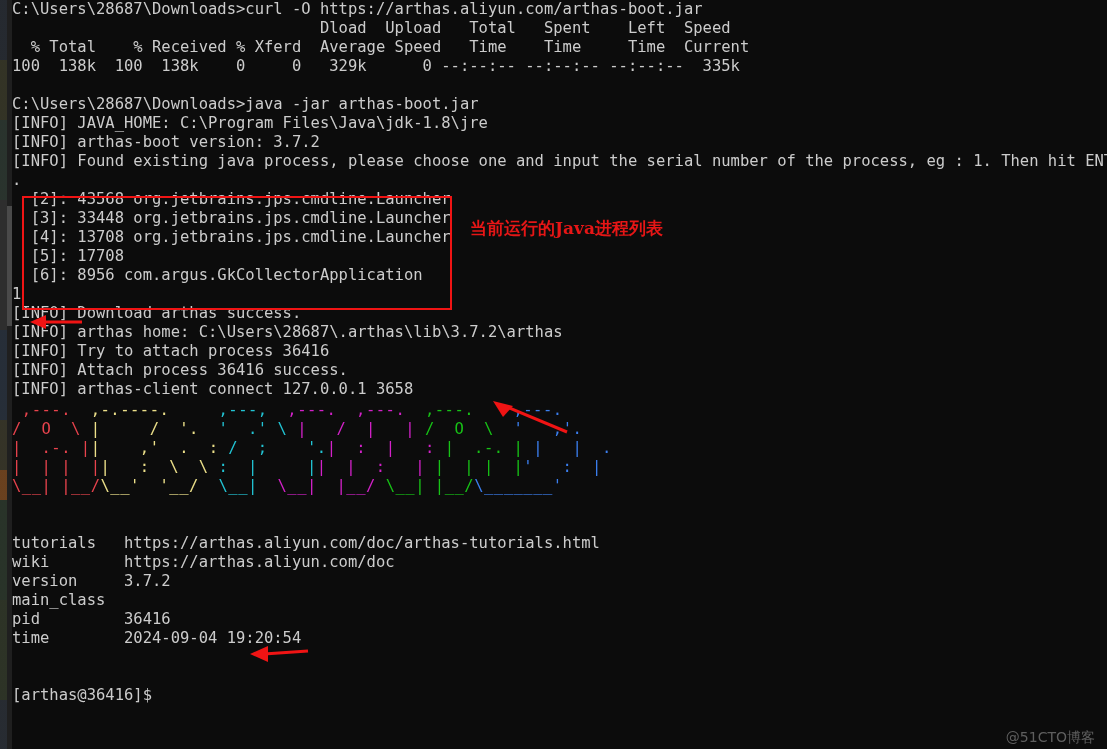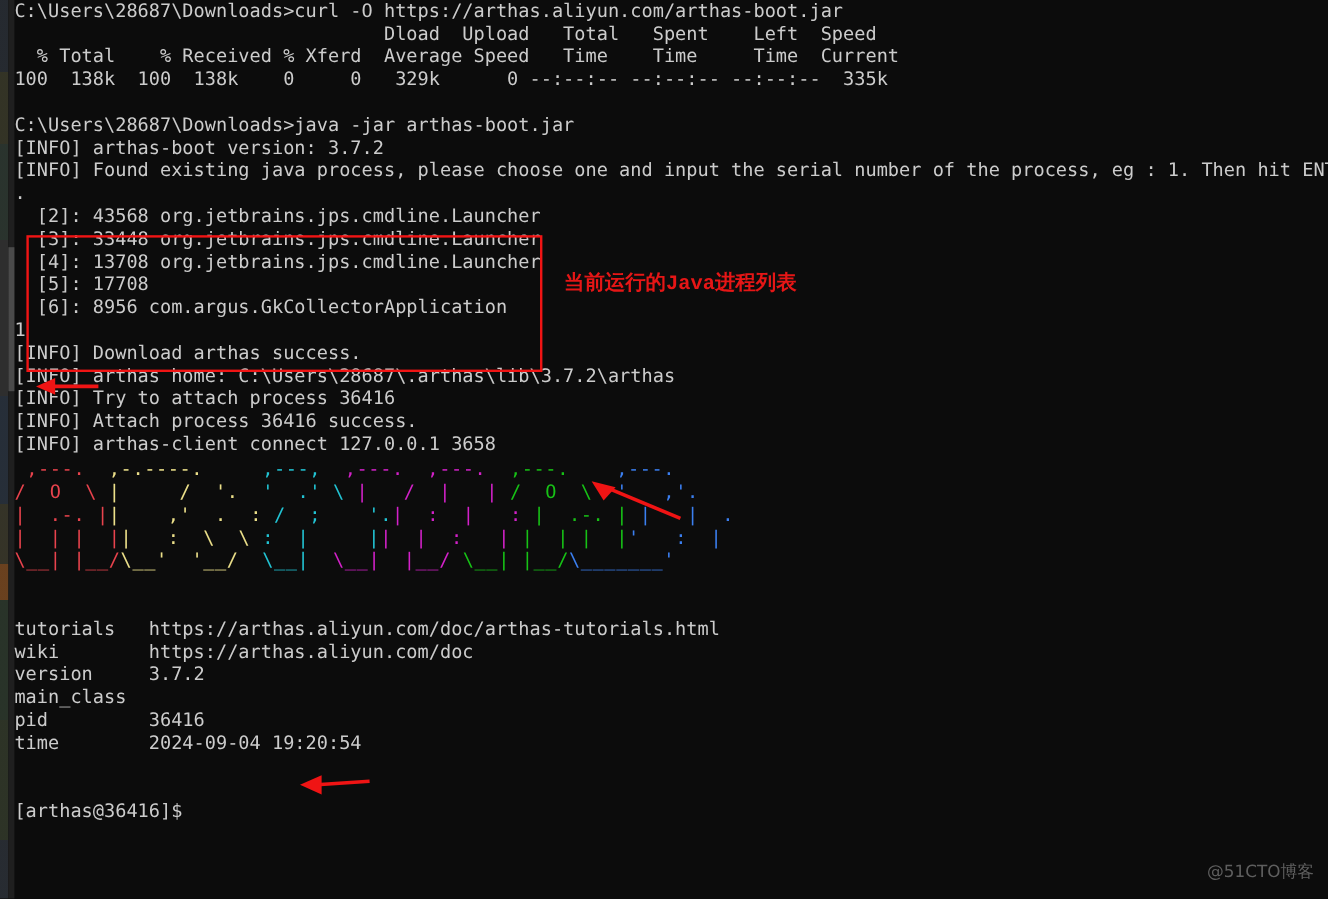--- a/index.html
+++ b/index.html
@@ -95,21 +95,21 @@
     font-weight: bold;
     font-size: 17px;
     line-height: 20px;
     white-space: nowrap;
   }
   .annot-arrow { position: absolute; }
 
   .watermark {
     position: absolute;
     right: 12px;
-    bottom: 13px;
+    bottom: 2px;
     color: #6d6d6d;
     font-family: "DejaVu Sans", "Liberation Sans", sans-serif;
     font-size: 14px;
     opacity: 0.85;
   }
 </style>
 </head>
 <body>
 
 <div id="screen">
@@ -119,20 +119,21 @@
   <div class="edge-scroll-thumb"></div>
 
   <div class="term">
 
     <div class="line">C:\Users\28687\Downloads&gt;curl -O https://arthas.aliyun.com/arthas-boot.jar</div>
     <div class="line">                                 Dload  Upload   Total   Spent    Left  Speed</div>
     <div class="line">  % Total    % Received % Xferd  Average Speed   Time    Time     Time  Current</div>
     <div class="line">100  138k  100  138k    0     0   329k      0 --:--:-- --:--:-- --:--:--  335k</div>
     <div class="line blank"></div>
     <div class="line">C:\Users\28687\Downloads&gt;java -jar arthas-boot.jar</div>
+    <div class="line">[INFO] JAVA_HOME: C:\Program Files\Java\jdk-1.8\jre</div>
     <div class="line">[INFO] arthas-boot version: 3.7.2</div>
     <div class="line">[INFO] Found existing java process, please choose one and input the serial number of the process, eg : 1. Then hit ENTER</div>
     <div class="line">.</div>
     <div class="line">  [2]: 43568 org.jetbrains.jps.cmdline.Launcher</div>
     <div class="line">  [3]: 33448 org.jetbrains.jps.cmdline.Launcher</div>
     <div class="line">  [4]: 13708 org.jetbrains.jps.cmdline.Launcher</div>
     <div class="line">  [5]: 17708</div>
     <div class="line">  [6]: 8956 com.argus.GkCollectorApplication</div>
     <div class="line">1</div>
     <div class="line">[INFO] Download arthas success.</div>
@@ -158,21 +159,21 @@
     <div class="line" id="info-5">time        2024-09-04 19:20:54</div>
 
     <div class="line blank">&nbsp;</div>
     <div class="line blank">&nbsp;</div>
 
     <div class="line">[arthas@36416]$</div>
   </div>
 
   <div class="annot-box" style="left:22px; top:196px; width:430px; height:114px;"></div>
 
-  <div class="annot-text" style="left:470px; top:228px;font-family:Liberation Mono, monospace;">当前运行的Java进程列表</div>
+  <div class="annot-text" style="left:470px; top:218px;">当前运行的Java进程列表</div>
 
   <svg class="annot-arrow" style="left:24px; top:311px;" width="60" height="22" viewBox="0 0 60 22">
     <line x1="58" y1="11" x2="18" y2="11" stroke="#f01414" stroke-width="3"></line>
     <polygon points="6,11 22,4 22,18" fill="#f01414"></polygon>
   </svg>
 
   <svg class="annot-arrow" style="left:485px; top:398px;" width="90" height="40" viewBox="0 0 90 40">
     <line x1="82" y1="34" x2="22" y2="9" stroke="#f01414" stroke-width="3"></line>
     <polygon points="8,3 28,8 18,19" fill="#f01414"></polygon>
   </svg>

